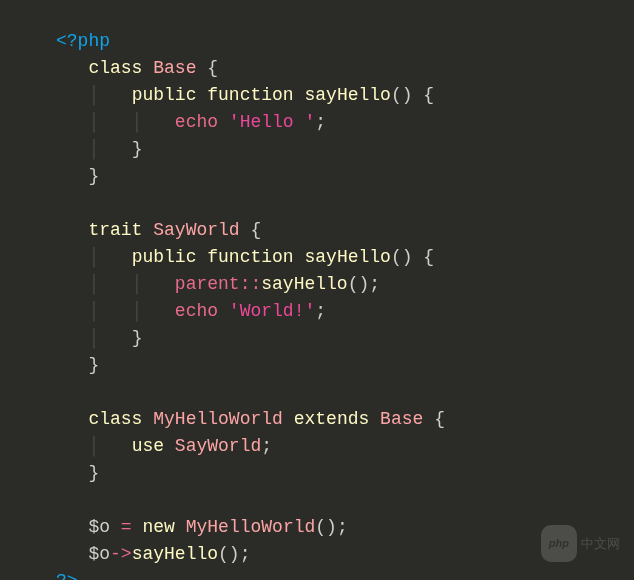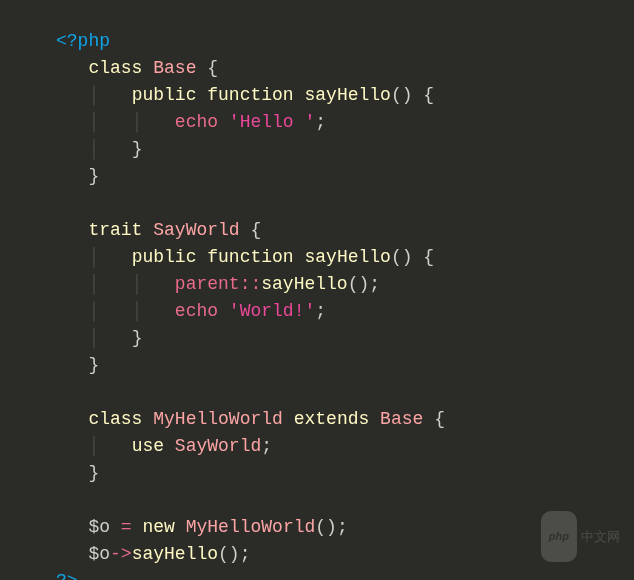--- a/index.html
+++ b/index.html
@@ -45,21 +45,21 @@
       opacity: 0.35;
       display: flex;
       align-items: center;
       gap: 4px;
     }
     .watermark-badge {
       background: #8a8a85;
       color: #3a3a35;
       font-size: 11px;
       font-weight: bold;
-      padding: 12px 8px;
+      padding: 5px 8px;
       border-radius: 10px;
       font-style: italic;
       font-family: sans-serif;
     }
     .watermark-text {
       color: #8a8a85;
       font-size: 13px;
       font-family: sans-serif;
     }
   </style>

